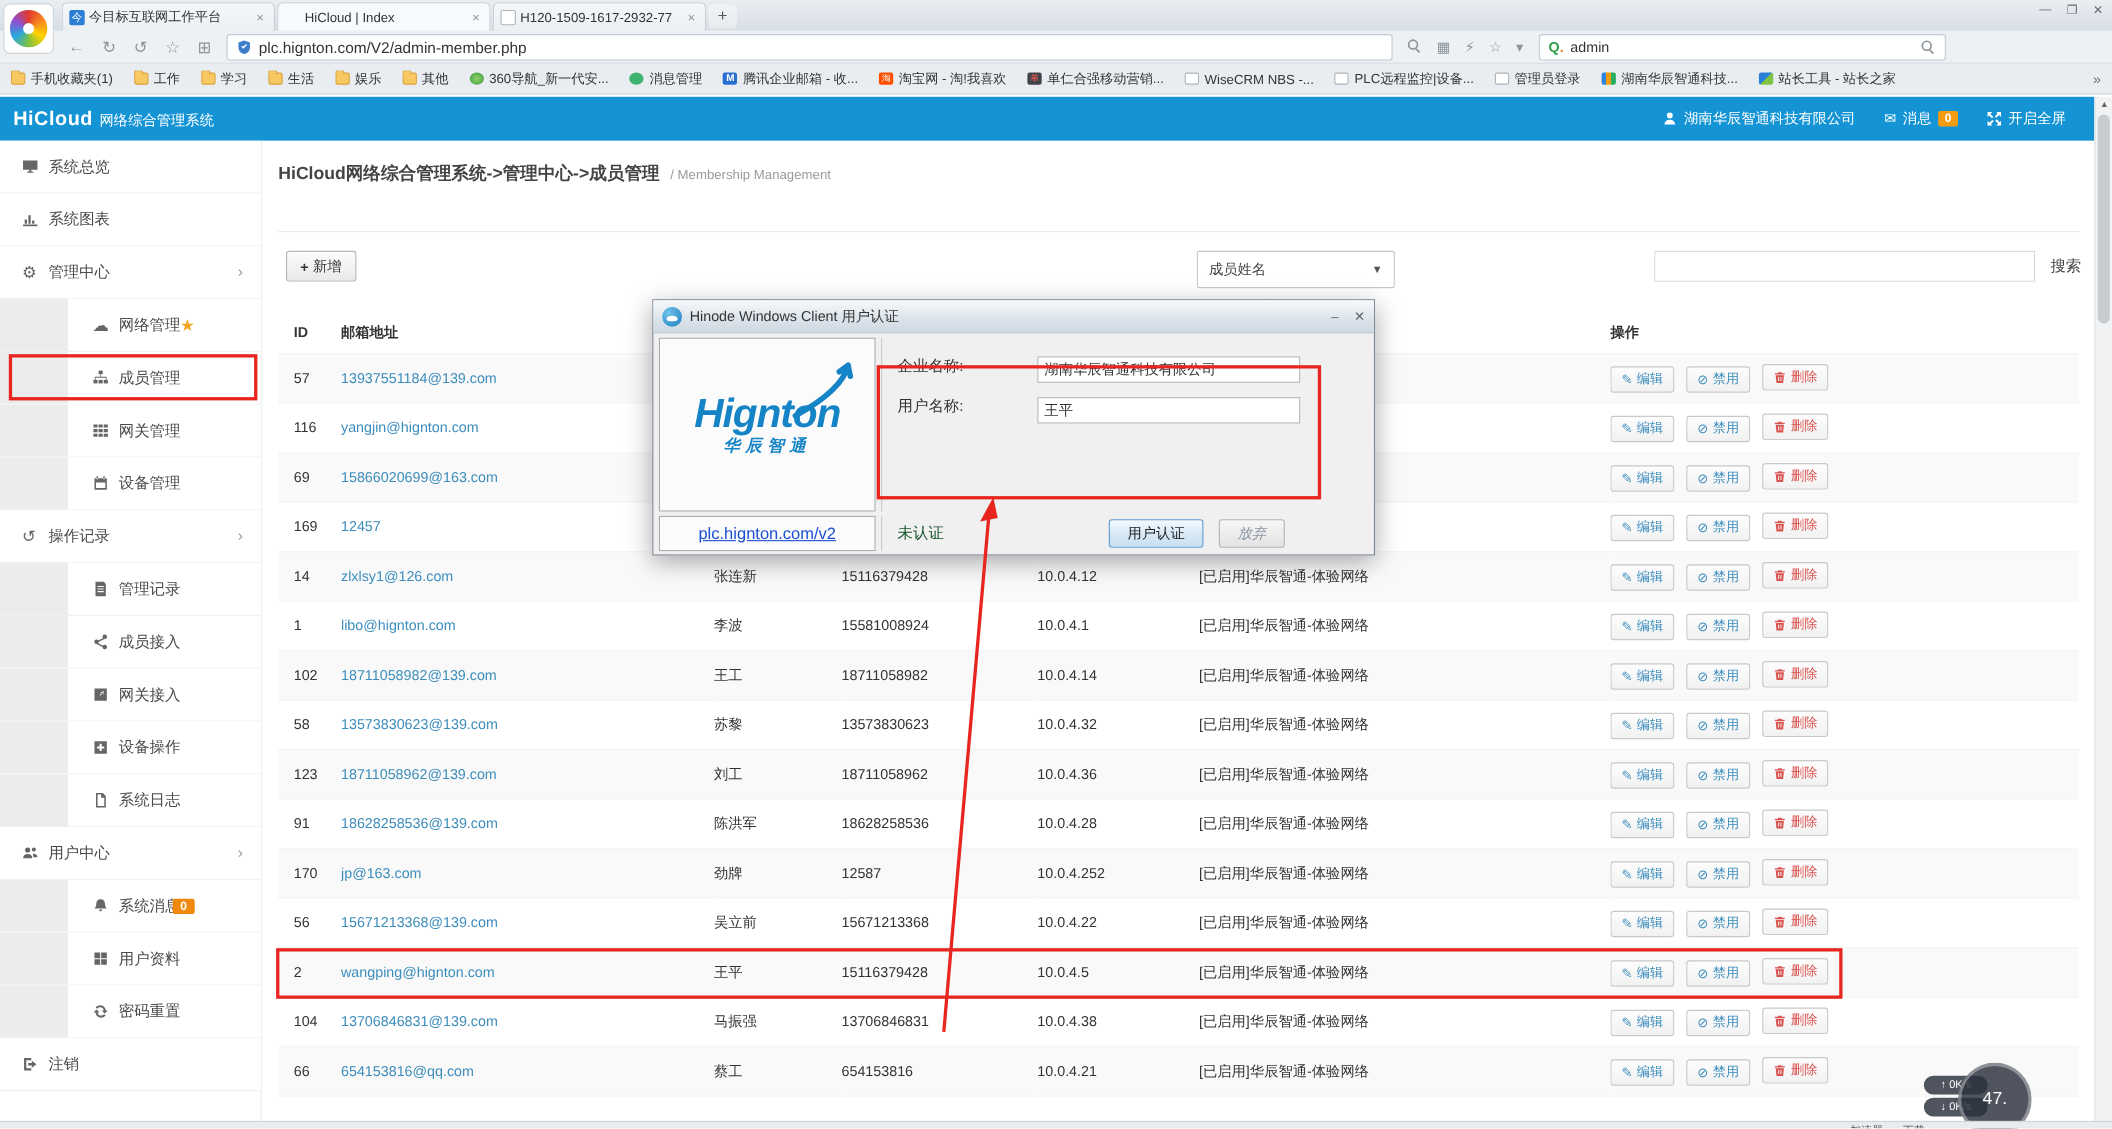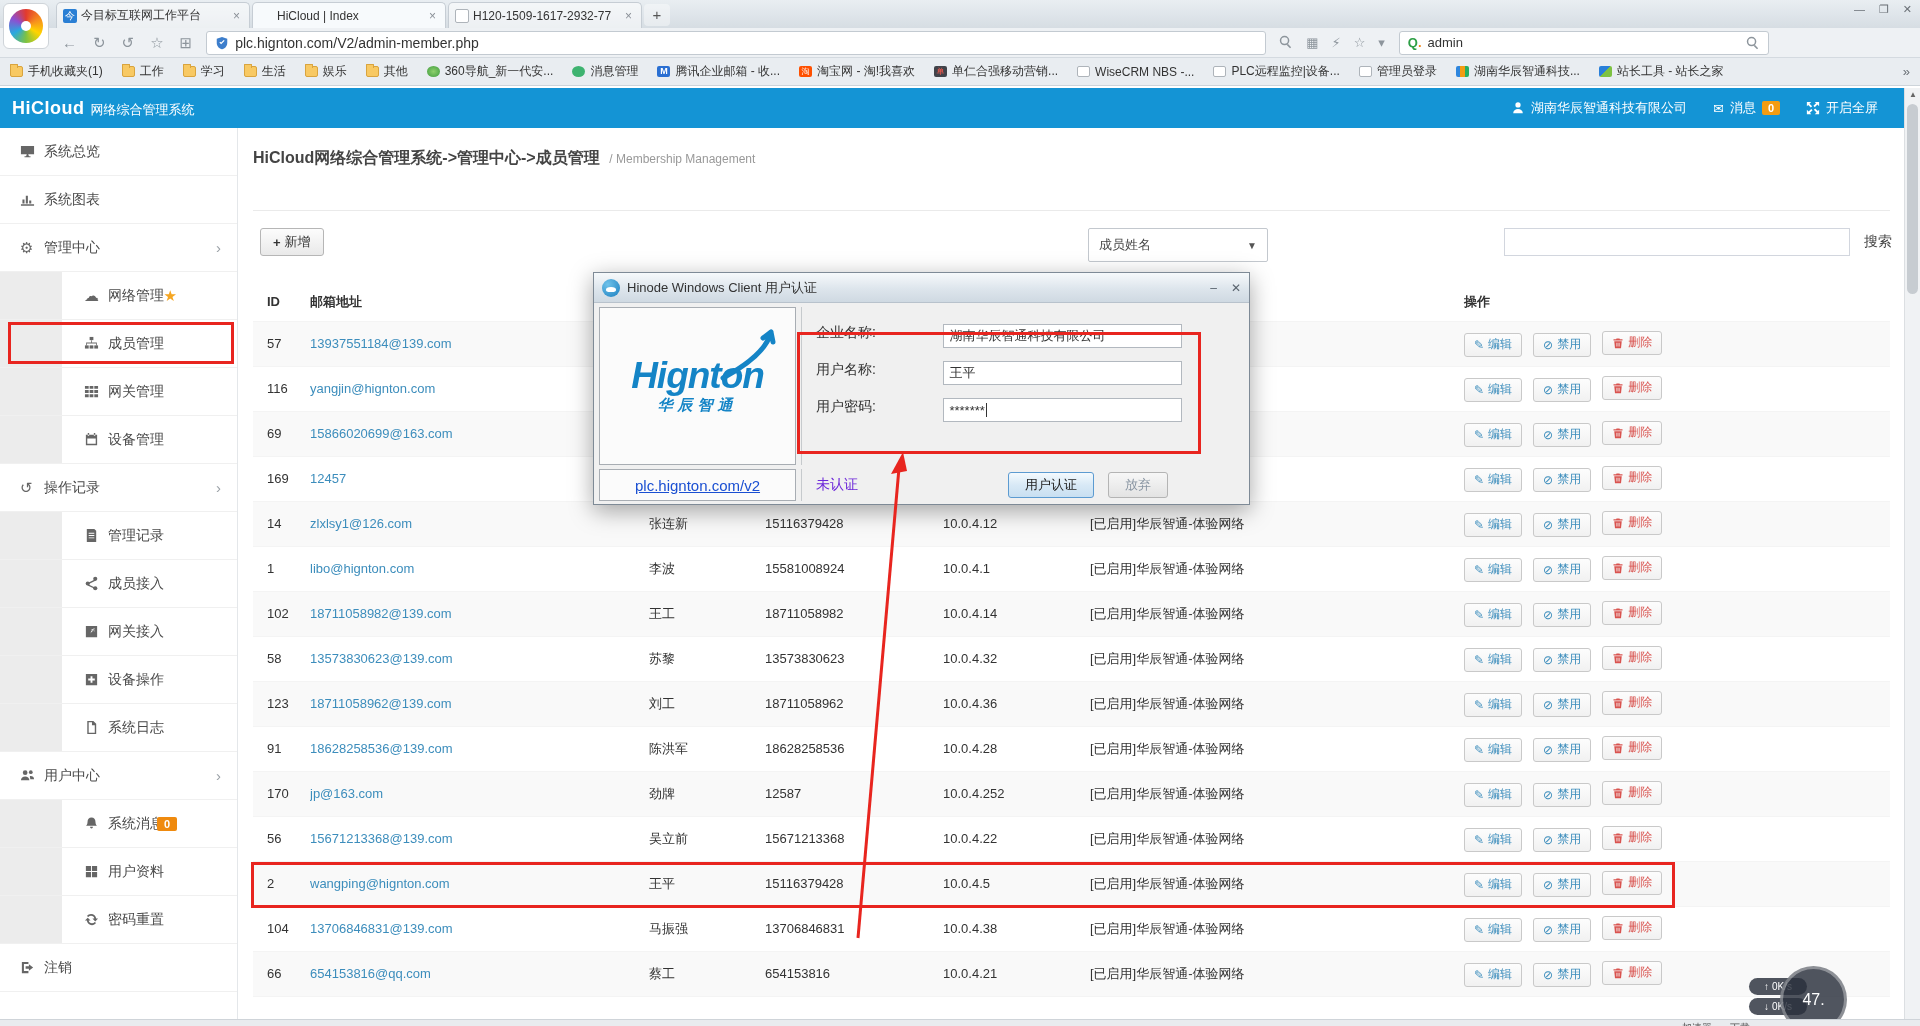--- a/index.html
+++ b/index.html
@@ -104,24 +104,24 @@
   .swoosh { position:absolute; right:10px; top:18px; width:70px; height:60px; }
   .dlink { position:absolute; left:5px; top:166px; width:197px; height:32px; background:#fbfbfb; border:1px solid #a8adb3; display:flex; align-items:center; justify-content:center; }
   .dlink a { color:#1a4fd2; font-size:15px; }
   .dright { position:absolute; left:207px; top:4px; width:393px; height:158px; border-left:1px solid #c6cacd; padding:4px 12px 0 14px; }
   .dsection { font-size:14px; color:#333; padding-bottom:5px; border-bottom:1px solid #c6cacd; }
   .drow { display:flex; align-items:flex-start; margin-top:13px;gap:46px; }
   .drow label { width:92px; font-size:14px; color:#333; }
   .drow .din { width:268px; height:24px; border:1px solid #b2b8bf; background:#fff; font-size:13px; padding:0 5px; display:flex; align-items:center; position:relative; }
   .caret-line { width:1px; height:14px; background:#333; margin-left:1px; }
   .dfoot { position:absolute; left:207px; top:166px; width:393px; height:32px; border-left:1px solid #c6cacd; display:flex; align-items:center; padding-left:14px; }
-  .dstatus { font-size:14px; color:#6d28d9; }
+  .dstatus { font-size:14px; color:#14532d; }
   .dbtn { height:26px; padding:0 16px; font-size:13px; border-radius:3px; display:flex; align-items:center; justify-content:center; }
   .dbtn.primary { margin-left:150px; background:linear-gradient(#f4fafe,#d8e9f6 50%,#c8dff1); border:1px solid #5c9bd1; color:#222; }
-  .dbtn.cancel { margin-left:14px; background:linear-gradient(#f7f7f7,#e3e3e3); border:1px solid #b4b4b4; color:#8a96a3; }
+  .dbtn.cancel { margin-left:14px; background:linear-gradient(#f7f7f7,#e3e3e3); border:1px solid #b4b4b4; color:#8a96a3;font-style:italic; }
 
   
   .ann { position:absolute; border:3px solid #e8251f; z-index:60; pointer-events:none; }
   #arrow { position:absolute; left:0; top:0; width:1920px; height:1026px; z-index:60; pointer-events:none; }
 
   
   .pill { position:absolute; width:58px; height:17px; background:rgba(42,48,60,.82); color:#fff; font-size:10px; border-radius:9px; display:flex; align-items:center; justify-content:center; gap:3px; z-index:70; }
   .ball { position:absolute; left:1780px; top:966px; width:67px; height:67px; border-radius:50%; background:rgba(42,48,60,.82); border:3px solid rgba(255,255,255,.35); color:#fff; font-size:16px; display:flex; align-items:center; justify-content:center; z-index:70; }
   .statusbar { position:absolute; left:0; top:1019px; width:1920px; height:7px; background:#e9ecef; border-top:1px solid #cfd4d9; z-index:80; overflow:hidden; }
   .statusbar .sbitems { position:absolute; right:170px; top:1px; display:flex; gap:18px; font-size:10px; color:#555; }
@@ -907,27 +907,20 @@
             <div class="din">
               <span>湖南华辰智通科技有限公司</span>
             </div>
           </div>
           <div class="drow">
             <label>用户名称:</label>
             <div class="din">
               <span>王平</span>
             </div>
           </div>
-          <div class="drow">
-            <label>用户密码:</label>
-            <div class="din">
-              <span>*******</span>
-              <span class="caret-line"></span>
-            </div>
-          </div>
         </div>
     </div>
     <div class="dfoot">
       <span class="dstatus">未认证</span>
       <button class="dbtn primary">用户认证</button>
       <button class="dbtn cancel">放弃</button>
     </div>
   </div>
 </div>
 

